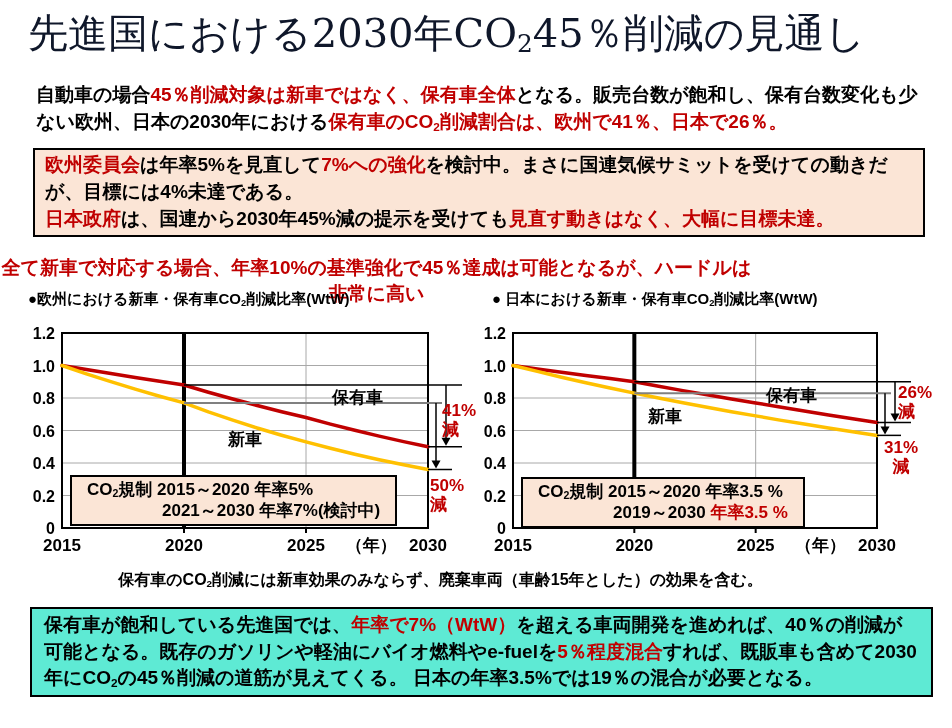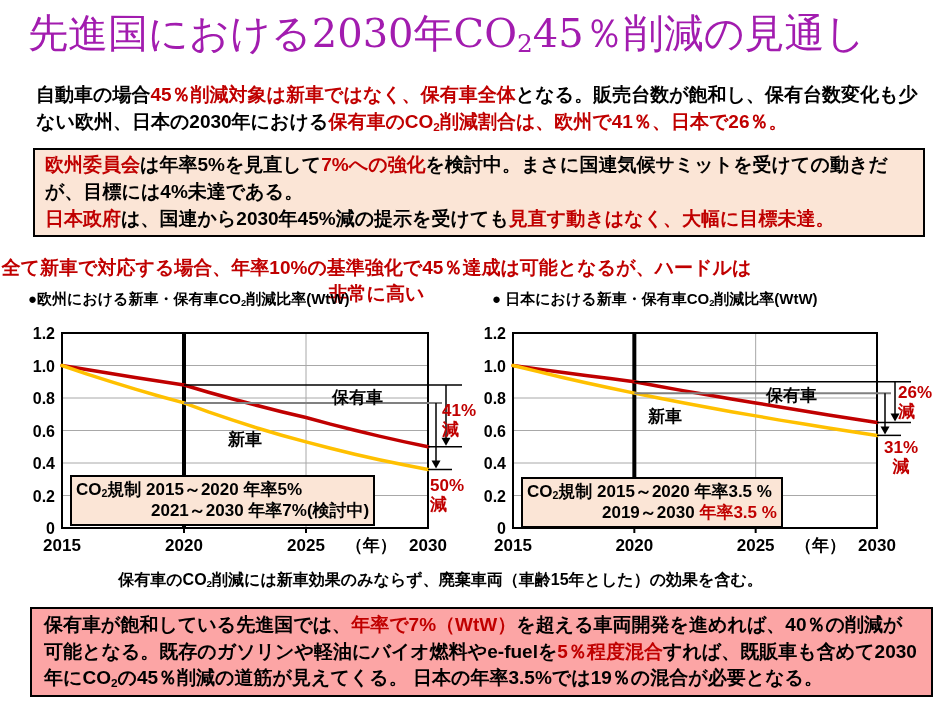--- a/index.html
+++ b/index.html
@@ -1,36 +1,36 @@
 <!DOCTYPE html>
 <html><head>
 <meta charset="utf-8">
 <style>
   html,body{margin:0;padding:0;background:#fff;}
   #slide{position:relative;width:952px;height:728px;background:#fff;overflow:hidden;
          font-family:"Liberation Sans","DejaVu Sans",sans-serif;color:#000;font-weight:bold;}
   .abs{position:absolute;}
   #title{left:28px;top:8px;width:920px;font-family:"DejaVu Serif","Liberation Serif",serif;
-         font-weight:400;font-size:40px;line-height:1.25;color:#a21caf;white-space:nowrap;}
+         font-weight:400;font-size:40px;line-height:1.25;color:#0f172a;white-space:nowrap;}
   #intro{left:36px;top:82px;width:894px;font-size:19px;line-height:1.42;}
   #box1{left:33px;top:148px;width:892px;box-sizing:border-box;background:#FBE5D6;
         border:2px solid #000;padding:2px 10px;font-size:19px;line-height:1.42;}
   #headline{left:0;top:255px;width:753px;text-align:center;font-size:19px;}
   .ctitle{top:290px;font-size:15px;white-space:nowrap;}
   #ctitle0{left:28px;} #ctitle1{left:492px;}
   .chart{position:absolute;top:325px;height:245px;}
   #chart0{left:8px;width:470px;} #chart1{left:476px;width:476px;}
   .chart svg{position:absolute;left:0;top:0;overflow:visible;}
   .chart .lbl{position:absolute;font-size:17px;white-space:nowrap;}
   .chart .ann{position:absolute;font-size:17px;color:#C00000;width:48px;
               word-break:break-all;line-height:1.12;}
-  .legend{position:absolute;background:#FBE5D6;border:2px solid #000;padding:2px 4px;
+  .legend{position:absolute;background:#FBE5D6;border:2px solid #000;padding:2px 15px;
           font-size:17px;line-height:1.25;white-space:nowrap;}
   #caption{left:0;top:570px;width:881px;text-align:center;font-size:16px;}
-  #box2{left:30px;top:607px;width:903px;box-sizing:border-box;background:#fca5a5;
+  #box2{left:30px;top:607px;width:903px;box-sizing:border-box;background:#5eead4;
         border:2px solid #000;padding:3px 12px;font-size:19px;line-height:1.4;}
   .r{color:#C00000;}
   .sub{font-size:0.62em;vertical-align:-0.22em;}
   .ind{margin-left:75px;}
   .t16{font:bold 16px "Liberation Sans","DejaVu Sans",sans-serif;fill:#000;}
   .t17{font:bold 17px "Liberation Sans","DejaVu Sans",sans-serif;fill:#000;}
 </style>
 </head>
 <body>
 

